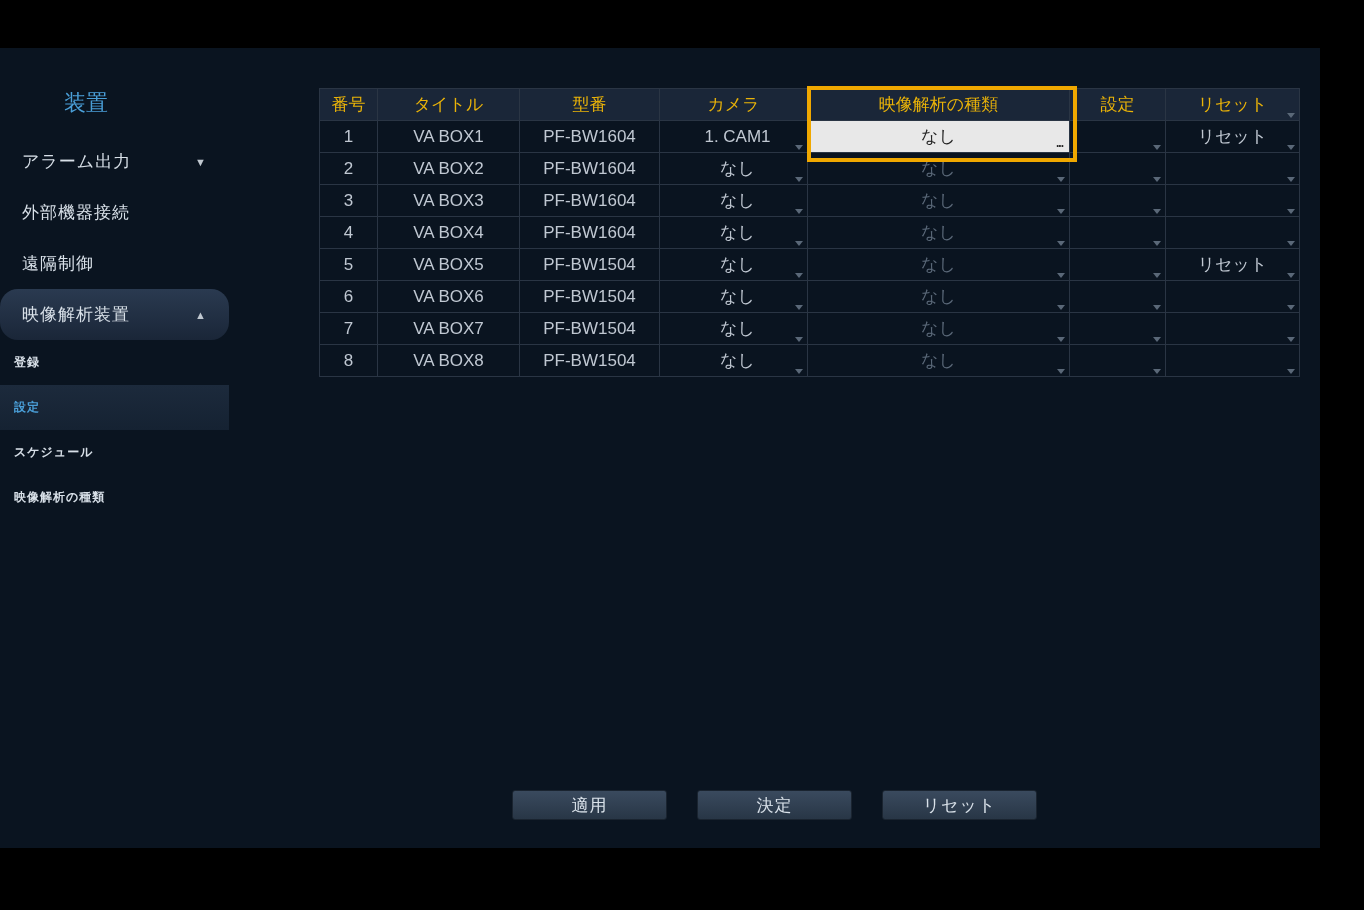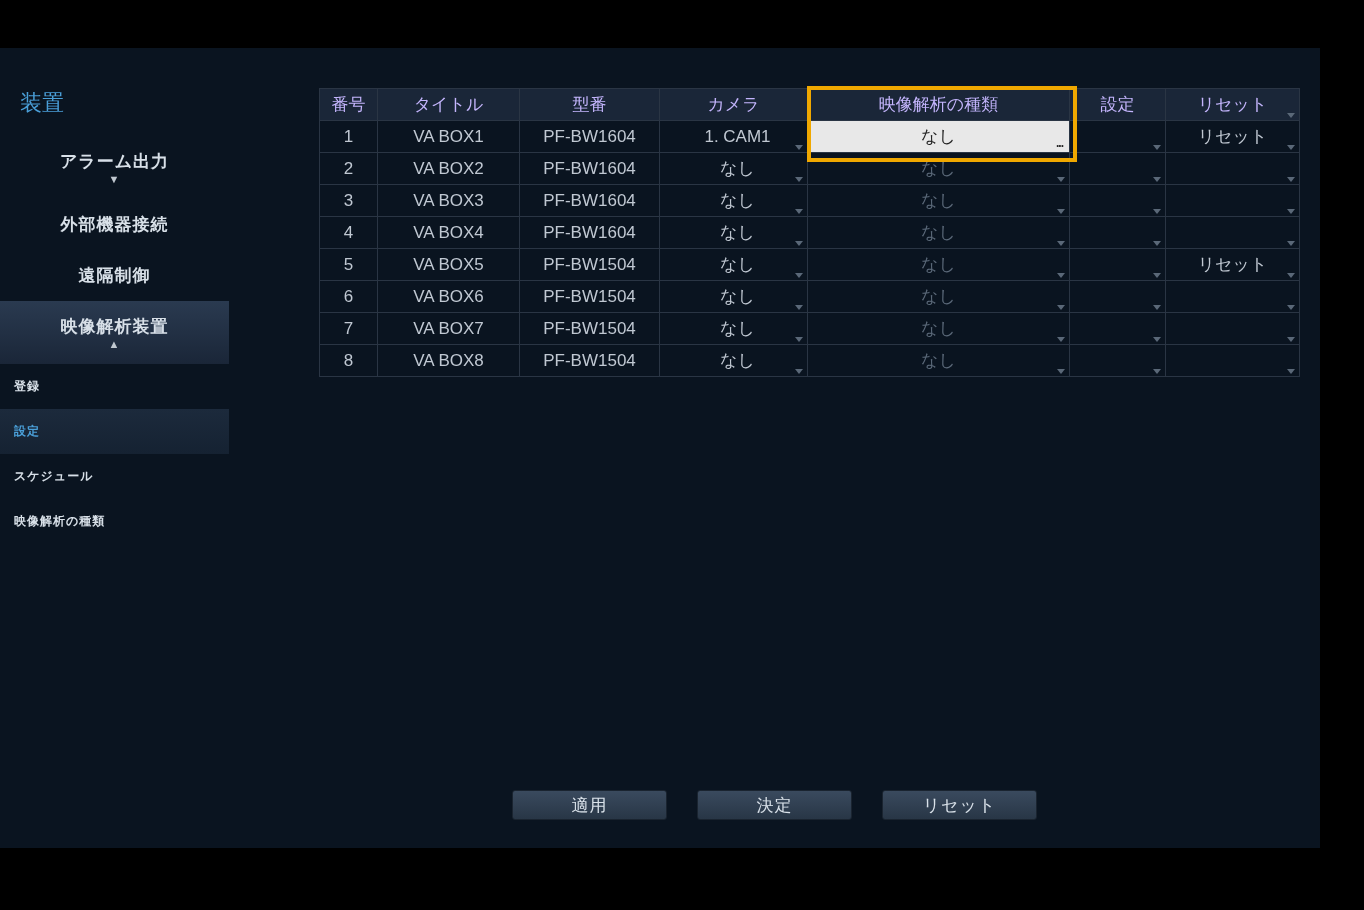--- a/index.html
+++ b/index.html
@@ -24,39 +24,40 @@
     .sidebar {
       width: 250px;
       padding: 32px 0 0 0;
       background: #0a1420;
     }
     .sidebar-title {
       color: #4a9fd8;
       font-size: 22px;
       font-weight: 500;
       padding: 8px 20px 18px 20px;
+      margin-left: 44px;
     }
     .sidebar-item {
       display: flex;
       align-items: center;
       justify-content: space-between;
       padding: 14px 22px;
       font-size: 17px;
       color: #d8e0e8;
-      font-weight: 700;
+      font-weight: 400;
       cursor: pointer;
       letter-spacing: 1px;
-      flex-direction: column;
     }
     .sidebar-item.expandable .chevron {
       font-size: 11px;
       color: #c0c8d0;
     }
     .sidebar-item.expanded {
       background: linear-gradient(to bottom, #2a3a50, #1a2638);
+      border-radius: 18px;
     }
     .sidebar-subitem {
       padding: 14px 14px;
       font-size: 12px;
       color: #d8e0e8;
       font-weight: 700;
       cursor: pointer;
       letter-spacing: 1px;
     }
     .sidebar-subitem.active {
@@ -80,21 +81,21 @@
       border: 1px solid #2a3544;
       height: 32px;
       text-align: center;
       font-size: 17px;
       color: #c0c8d2;
       font-weight: 400;
       position: relative;
     }
     table.data-table th {
       background: #1a2638;
-      color: #c4b5fd;
+      color: #eab308;
       font-weight: 500;
     }
     .col-num { width: 58px; }
     .col-title { width: 142px; }
     .col-model { width: 140px; }
     .col-camera { width: 148px; }
     .col-type { width: 262px; }
     .col-settings { width: 96px; }
     .col-reset { width: 134px; }
     td.camera-cell, td.type-cell, td.settings-cell, td.reset-cell {

